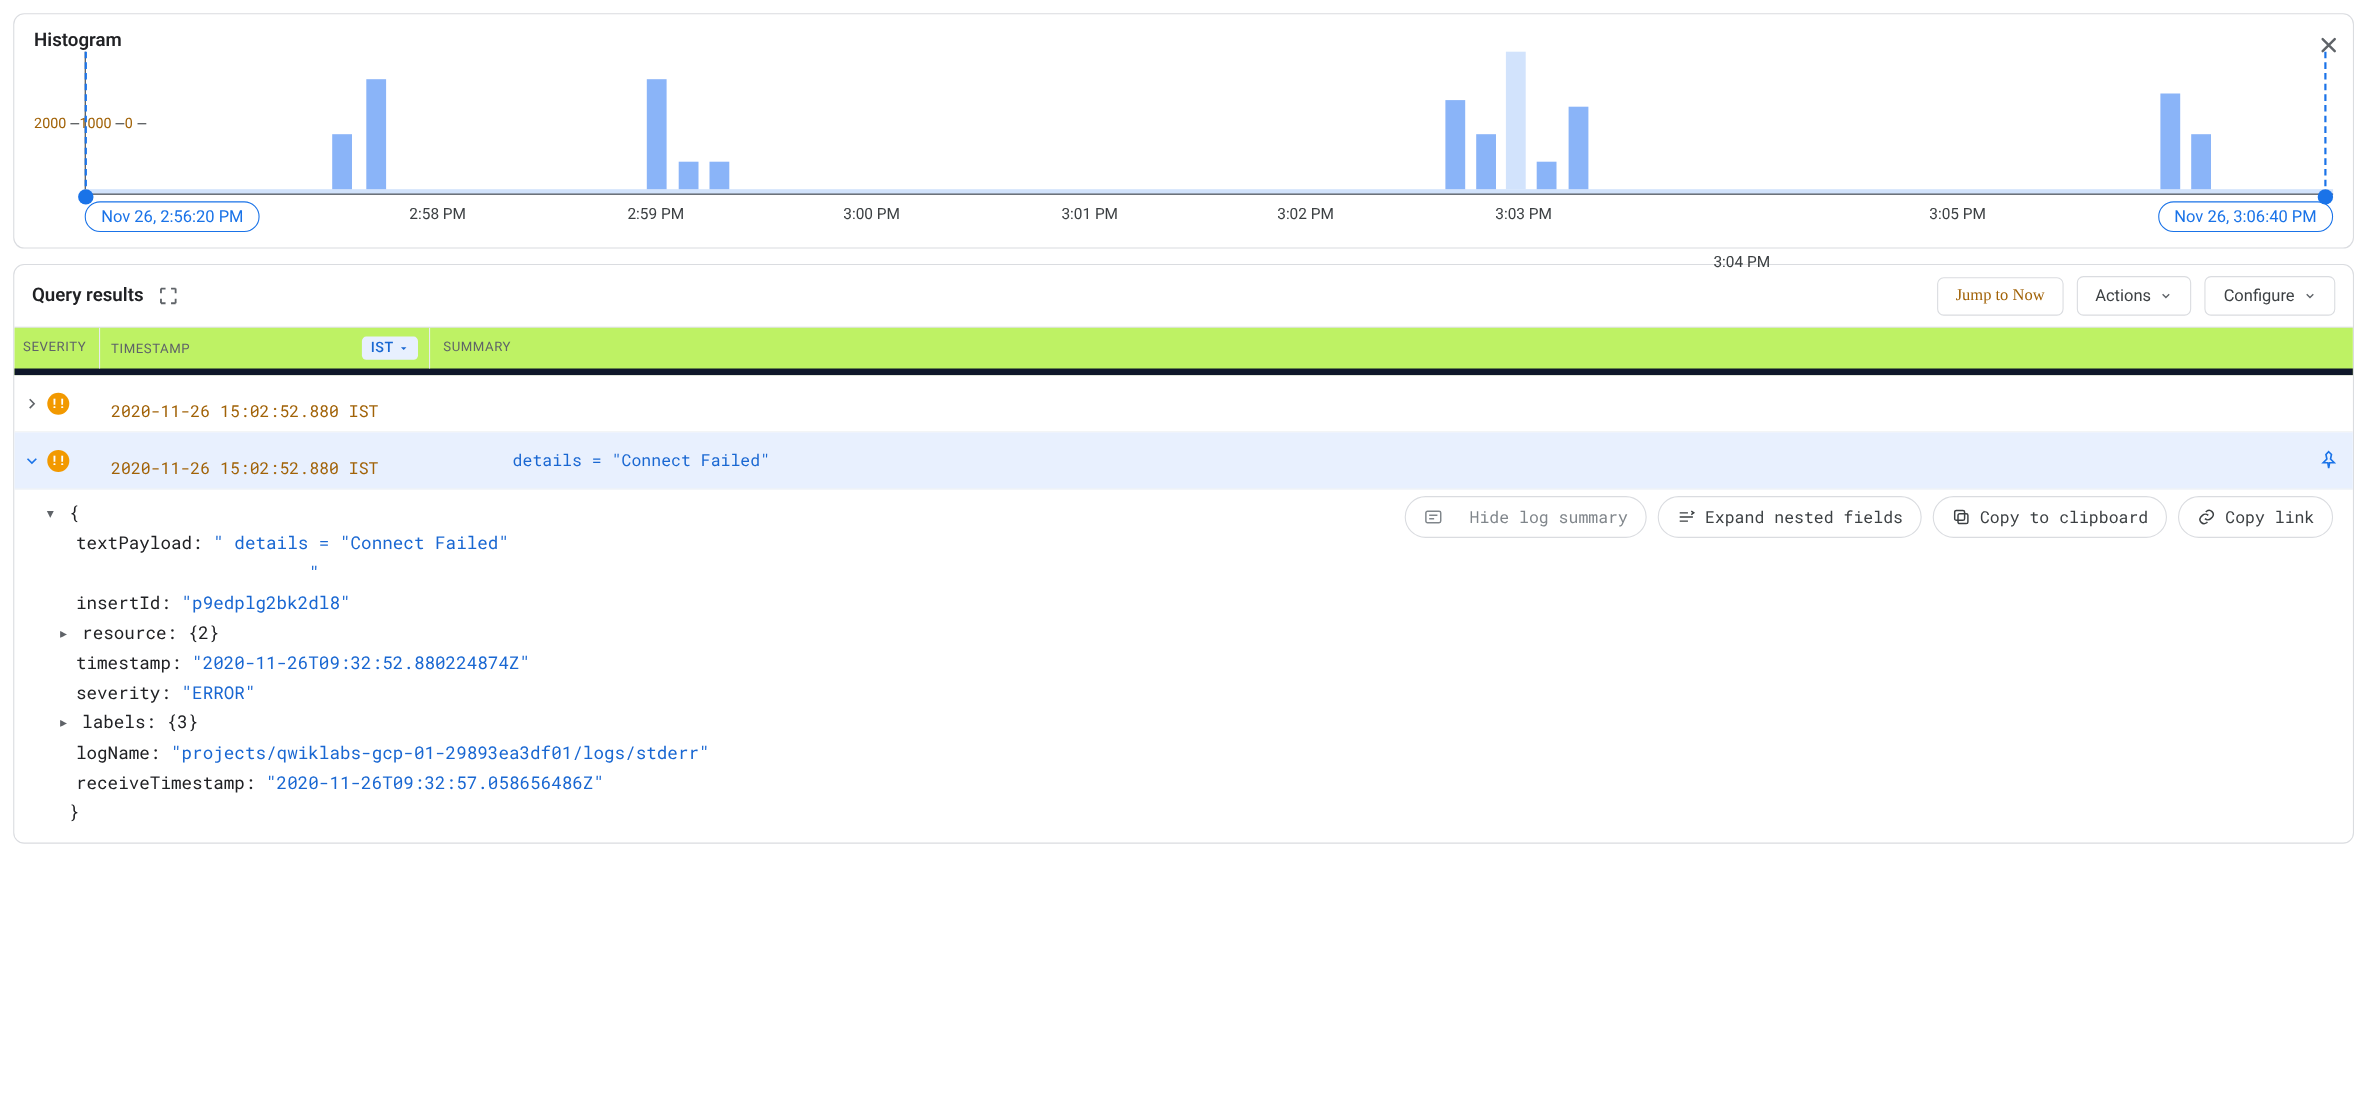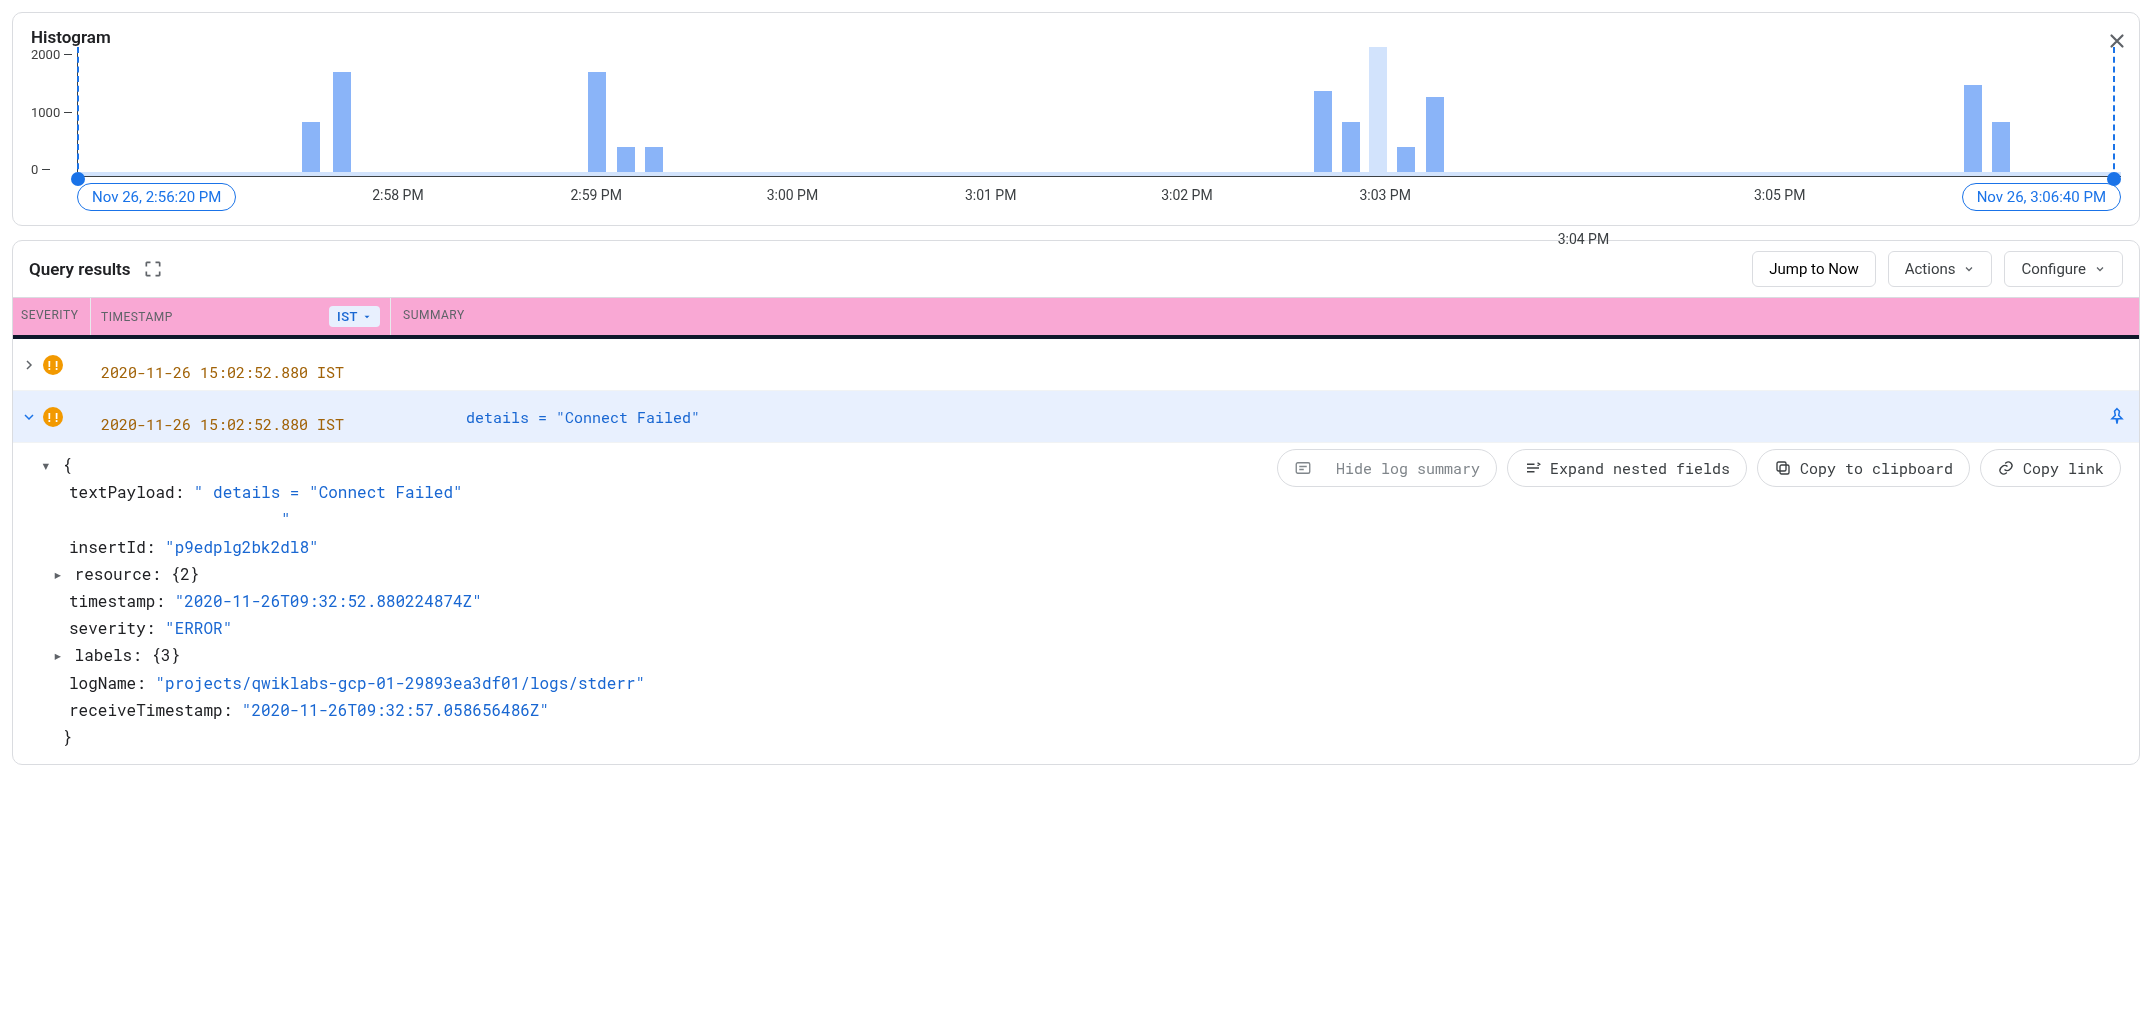--- a/index.html
+++ b/index.html
@@ -32,25 +32,25 @@
     color: #5f6368;
     cursor: pointer;
     display:flex;align-items:center;justify-content:center;
   }
   .histogram-close svg { width: 22px; height: 22px; }
 
   .chart-row { display: flex; height: 130px; }
   .y-axis {
     width: 46px;
     display: flex;
-    flex-direction: column;
+    flex-direction: row;
     justify-content: space-between;
-    align-items: flex-start;
+    align-items: center;
     font-size: 13px;
-    color: #404040;
+    color: #a16207;
     padding-right: 2px;
     height: 130px;
   }
   .y-tick { display:flex; align-items:center; }
   .y-tick .line {
     display:inline-block; width:8px; height:1px; background:#3c4043; margin-left:4px;
   }
 
   .plot-wrap { flex:1; position: relative; }
   .plot-left-border {
@@ -102,25 +102,25 @@
     display:flex; align-items:center; padding: 10px 16px;
     border-bottom: 1px solid #dadce0;
   }
   .results-title { font-weight:600; font-size:17px; margin-right:12px; }
   .btn {
     border:1px solid #dadce0; border-radius: 6px;
     padding: 8px 16px; background:#fff; cursor:pointer;
     font-size:15px; color:#3c4043; display:inline-flex; align-items:center; gap:8px;
     font-family:inherit;
   }
-  .btn.link { color:#000000; }
+  .btn.link { color:#a16207;font-family:Liberation Serif, serif; }
   .spacer { flex:1; }
 
   .col-headers {
-    display:flex; background:#f9a8d4; border-bottom:4px solid #0f172a;
+    display:flex; background:#bef264; border-bottom:6px solid #0f172a;
     font-size:12px; color:#5f6368; letter-spacing:0.5px;
   }
   .col-sev { width:78px; padding:10px 8px; border-right:1px solid #e8eaed; }
   .col-ts { width:300px; padding:8px 10px; border-right:1px solid #e8eaed; display:flex; align-items:center; }
   .col-sum { flex:1; padding:10px 12px; }
   .tz-chip {
     margin-left:auto; background:#e8f0fe; color:#1967d2;
     border-radius:4px; padding:3px 8px; font-size:13px; font-weight:500;
     display:inline-flex; align-items:center; gap:4px;
   }

